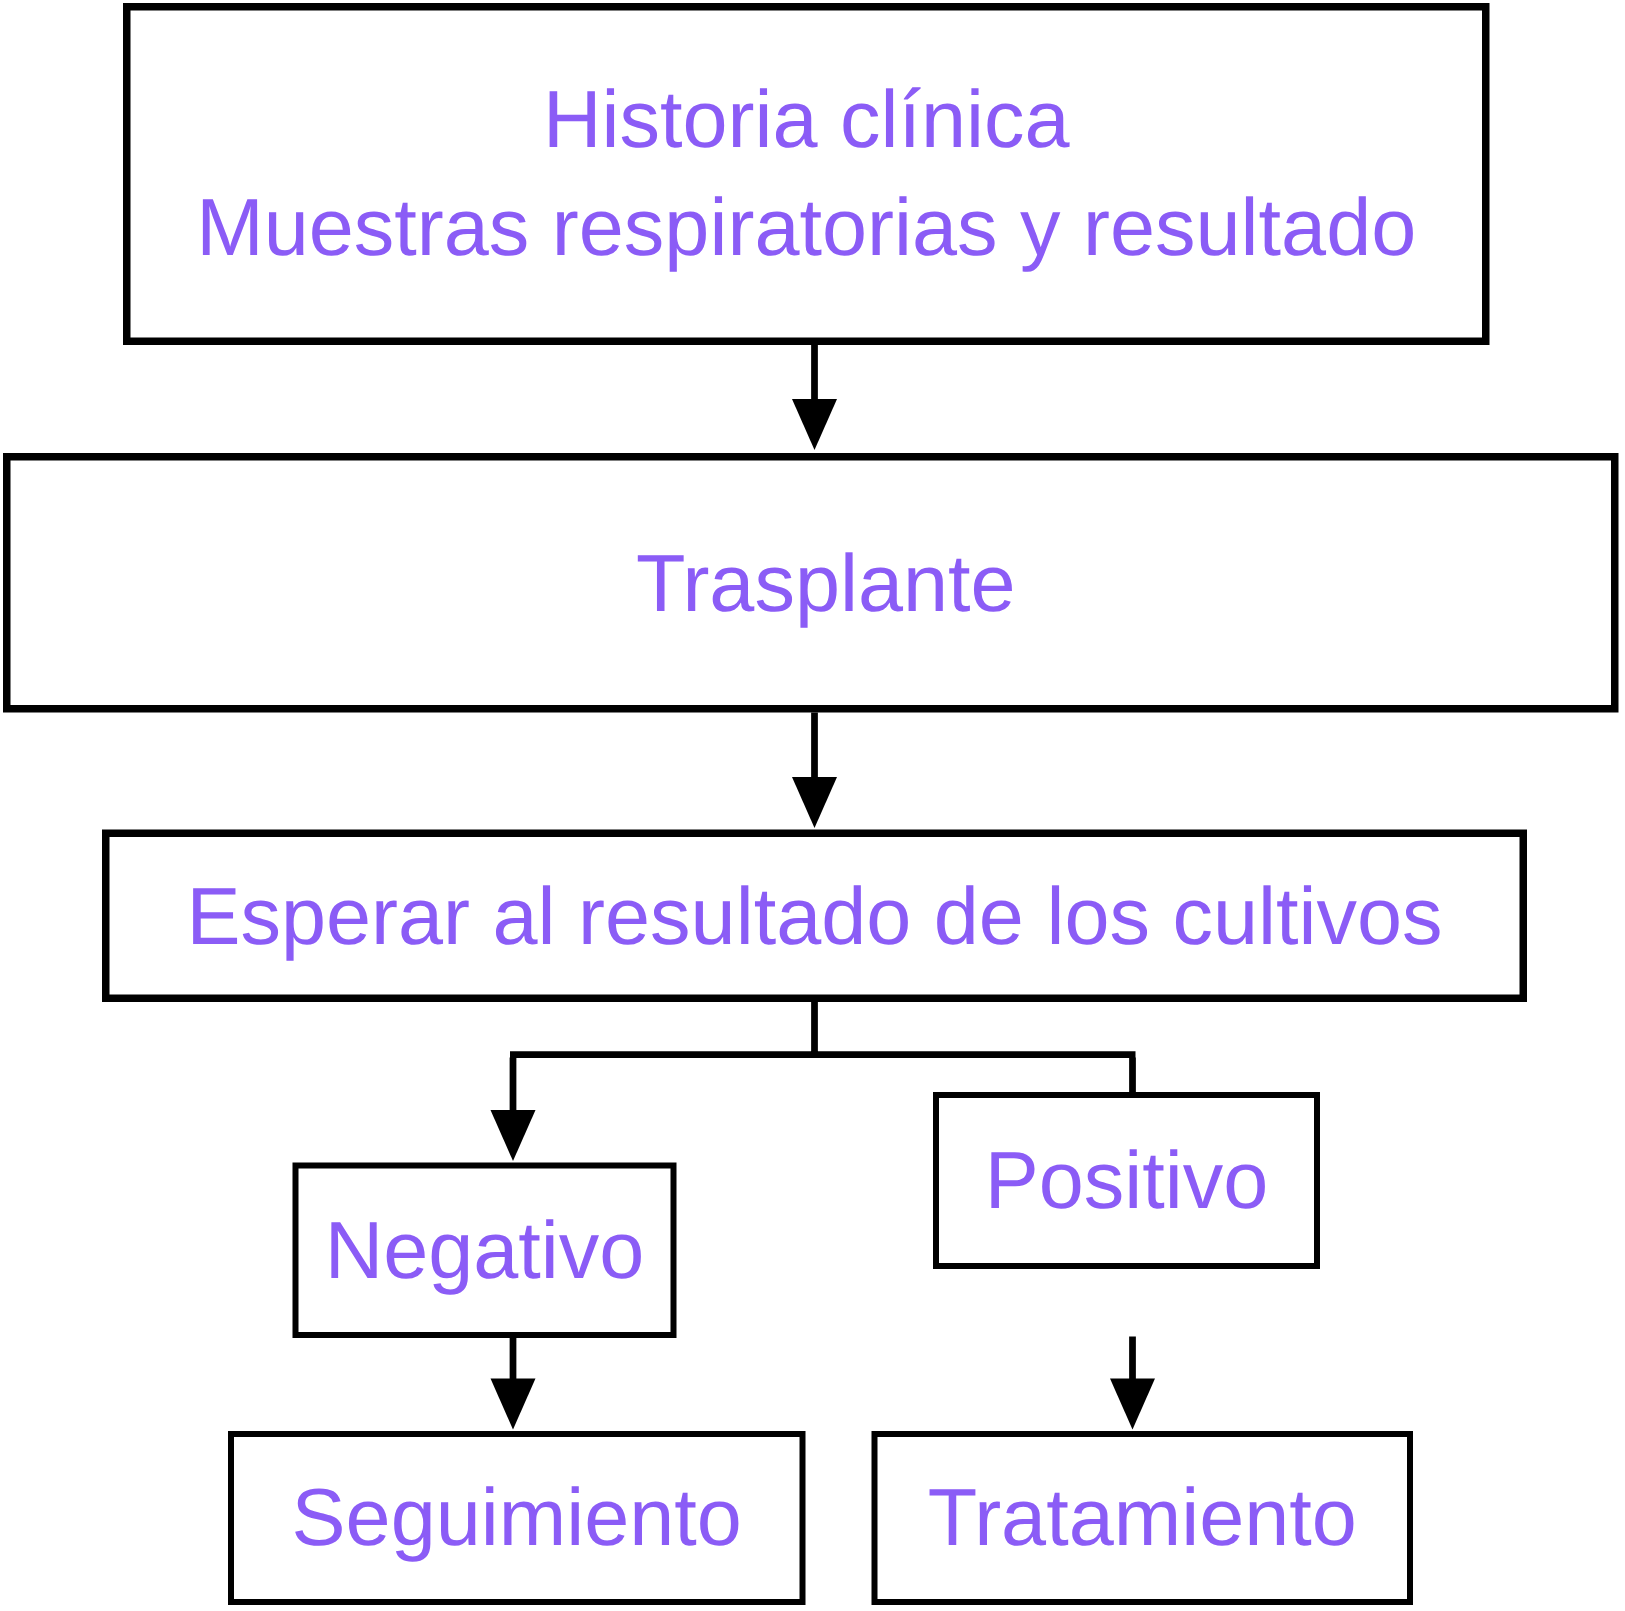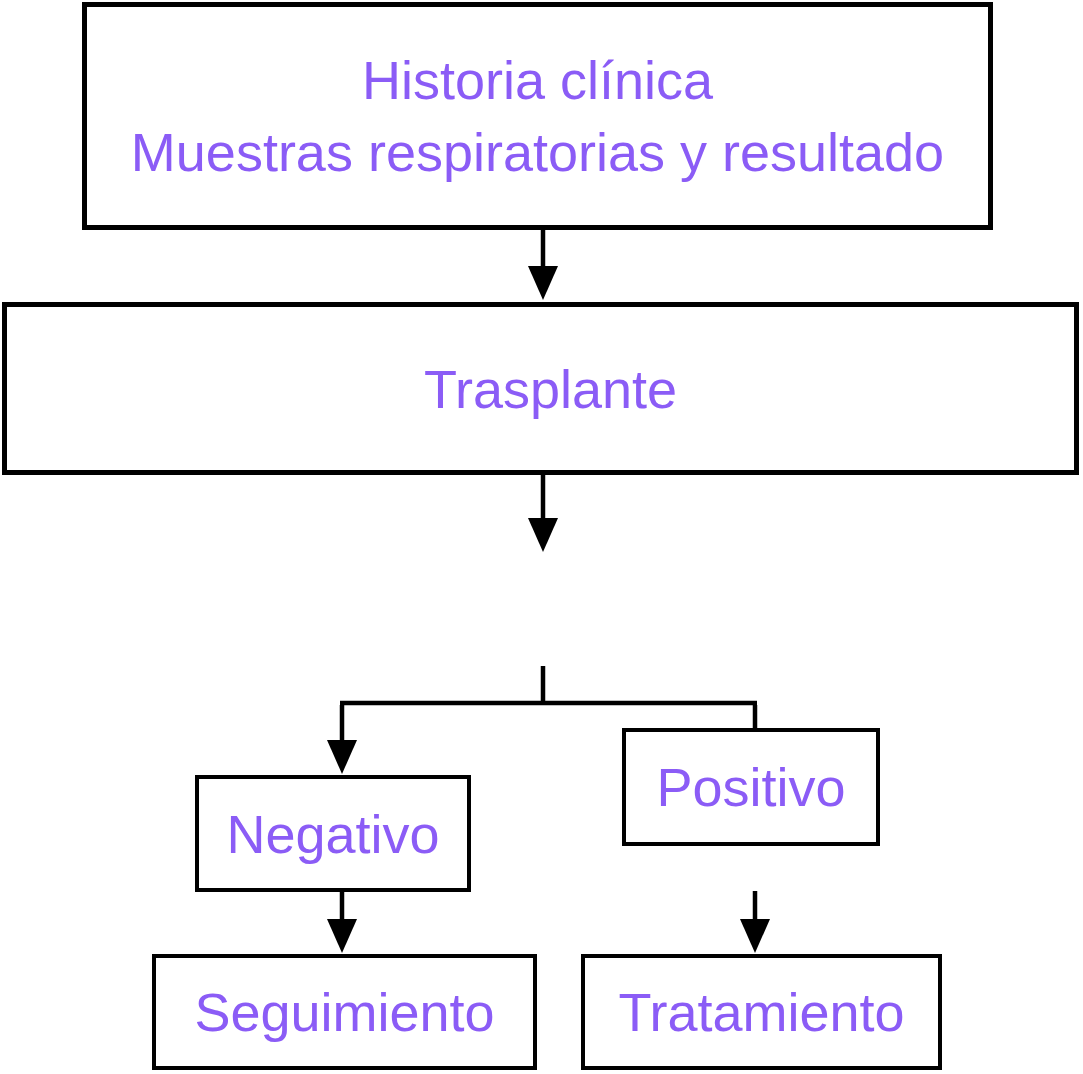--- a/index.html
+++ b/index.html
@@ -38,21 +38,21 @@
     line-height: 72px;
     white-space: nowrap;
     box-sizing: border-box;
   }
   .node.thick { border-width: 5px; }
   .node.thin  { border-width: 4px; }
 
   #node-history    { left: 82px;  top: 2px;   width: 911px;  height: 228px; }
   #node-transplant { left: 2px;   top: 302px; width: 1077px; height: 173px; padding-left: 20px; }
   #node-wait       { left: 68px;  top: 553px; width: 950px;  height: 115px; }
-  #node-negative   { left: 195px; top: 775px; width: 276px;  height: 117px; }
+  #node-negative   { left: 195px; top: 775px; width: 256px;  height: 117px; }
   #node-positive   { left: 622px; top: 728px; width: 258px;  height: 118px; }
   #node-followup   { left: 152px; top: 954px; width: 385px;  height: 116px; }
   #node-treatment  { left: 581px; top: 954px; width: 361px;  height: 116px; }
 </style>
 </head>
 <body>
 
 <div class="canvas">
 
   <svg class="edges-layer" viewBox="0 0 1083 1074" xmlns="http://www.w3.org/2000/svg">
@@ -76,20 +76,23 @@
 
   <div class="node thick" id="node-history">
     <span>Historia clínica</span>
     <span>Muestras respiratorias y resultado</span>
   </div>
 
   <div class="node thick" id="node-transplant">
     <span>Trasplante</span>
   </div>
 
+  <div class="node thick" id="node-wait">
+    <span>Esperar al resultado de los cultivos</span>
+  </div>
 
   <div class="node thin" id="node-negative">
     <span>Negativo</span>
   </div>
 
   <div class="node thin" id="node-positive">
     <span>Positivo</span>
   </div>
 
   <div class="node thin" id="node-treatment">

